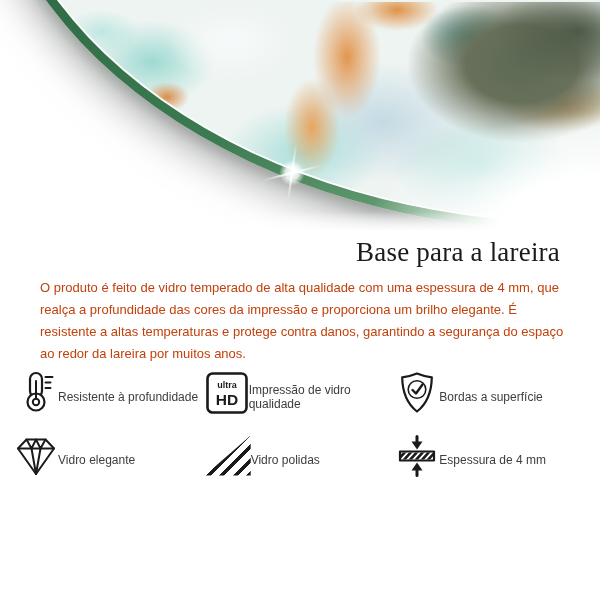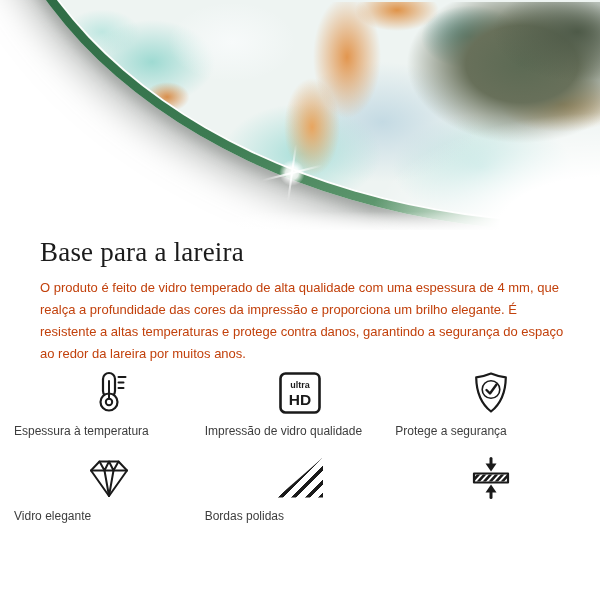--- a/index.html
+++ b/index.html
@@ -50,27 +50,27 @@
     background:radial-gradient(circle,#fff 0%,rgba(255,255,255,.85) 35%,rgba(255,255,255,0) 70%); }
   .sparkle .ray-h{ width:62px; height:2px; transform:translate(-50%,-50%) rotate(-14deg);
     background:linear-gradient(90deg,transparent,#fff 45%,#fff 55%,transparent); }
   .sparkle .ray-v{ width:2px; height:58px; transform:translate(-50%,-50%) rotate(8deg);
     background:linear-gradient(180deg,transparent,#fff 45%,#fff 55%,transparent); }
 
   
   .content{ padding:0 40px; }
   h1{ margin-top:5px; font-family:"Liberation Serif", serif; font-weight:400;
       font-size:27px; line-height:35px; color:#1b1b1b; letter-spacing:.2px; }
-  h1 span{ display:block; }
+  h1 span{ display:block;text-align:right; }
   .desc{ margin-top:7px; width:530px; font-size:13px; line-height:22px; color:#c2410c; }
 
   
   .features{ display:grid; grid-template-columns:repeat(3,1fr); padding:0 14px;
              margin-top:4px; row-gap:16px; }
-  .feature{ display:flex; flex-direction:column; }
+  .feature{ display:flex; flex-direction:row; align-items:center; }
   .icon-box{ height:47px; display:flex; align-items:center; justify-content:center; }
   .feature-label{ margin-top:8px; font-size:12px; color:#3d3d3d; }
   svg.icn{ stroke:var(--ink); fill:none; stroke-linecap:round; stroke-linejoin:round; }
   .stripes{ width:46px; height:40px;
     background:repeating-linear-gradient(135deg, var(--ink) 0 3.5px, transparent 3.5px 9.5px);
     clip-path:polygon(100% 0, 100% 100%, 0 100%); }
 </style>
 </head>
 <body>
 
@@ -102,21 +102,21 @@
       <svg class="icn" width="44" height="46" viewBox="0 0 44 46">
         <rect x="16" y="3" width="12" height="24" rx="6" stroke-width="2.2" fill="#fff"></rect>
         <circle cx="22" cy="32" r="8.5" stroke-width="2.2" fill="#fff"></circle>
         <line x1="22" y1="11" x2="22" y2="28.5" stroke-width="2"></line>
         <circle cx="22" cy="32" r="3.2" stroke-width="2"></circle>
         <line x1="31.5" y1="7" x2="38.5" y2="7" stroke-width="2"></line>
         <line x1="31.5" y1="12.5" x2="36.5" y2="12.5" stroke-width="2"></line>
         <line x1="31.5" y1="18" x2="36.5" y2="18" stroke-width="2"></line>
       </svg>
     </div>
-    <div class="feature-label">Espessura à temperatura</div>
+    <div class="feature-label">Resistente à profundidade</div>
   </div>
 
   <div class="feature">
     <div class="icon-box">
       <svg class="icn" width="44" height="44" viewBox="0 0 44 44">
         <rect x="2.5" y="2.5" width="39" height="39" rx="5" stroke-width="2.6"></rect>
         <text x="22" y="16.5" text-anchor="middle" fill="#1a1a1a" stroke="none" font-family="Liberation Sans, sans-serif" font-size="9" font-weight="700">ultra</text>
         <text x="22" y="33.5" text-anchor="middle" fill="#1a1a1a" stroke="none" font-family="Liberation Sans, sans-serif" font-size="15.5" font-weight="800">HD</text>
       </svg>
     </div>
@@ -124,40 +124,40 @@
   </div>
 
   <div class="feature">
     <div class="icon-box">
       <svg class="icn" width="44" height="45" viewBox="0 0 44 45">
         <path d="M22 3.5 C26 5.2 31.5 6.6 36.8 7.4 C36.6 20.5 32 33.5 22 41.5 C12 33.5 7.4 20.5 7.2 7.4 C12.5 6.6 18 5.2 22 3.5 Z" stroke-width="2.2"></path>
         <circle cx="22" cy="19.5" r="8.8" stroke-width="1.6"></circle>
         <polyline points="17.5,20 21,23.5 27.5,14.5" stroke-width="2.4"></polyline>
       </svg>
     </div>
-    <div class="feature-label">Protege a segurança</div>
+    <div class="feature-label">Bordas a superfície</div>
   </div>
 
   <div class="feature">
     <div class="icon-box">
       <svg class="icn" width="44" height="45" viewBox="0 0 44 45">
         <path d="M12.5 6.5 H31.5 L40 15.5 L22 41 L4 15.5 Z" stroke-width="2"></path>
         <path d="M4 15.5 H40" stroke-width="2"></path>
         <path d="M12.5 6.5 L17.5 15.5 L22 6.5 L26.5 15.5 L31.5 6.5" stroke-width="2"></path>
         <path d="M17.5 15.5 L22 41 M26.5 15.5 L22 41" stroke-width="2"></path>
       </svg>
     </div>
     <div class="feature-label">Vidro elegante</div>
   </div>
 
   <div class="feature">
     <div class="icon-box">
       <div class="stripes"></div>
     </div>
-    <div class="feature-label">Bordas polidas</div>
+    <div class="feature-label">Vidro polidas</div>
   </div>
 
   <div class="feature">
     <div class="icon-box">
       <svg class="icn" width="44" height="44" viewBox="0 0 44 44">
         <defs>
             <clipPath id="barclip">
               <rect x="6" y="18.5" width="32" height="7"></rect>
             </clipPath>
           </defs>
@@ -169,15 +169,16 @@
           <line x1="14" y1="27" x2="23" y2="17"></line>
             <line x1="20" y1="27" x2="29" y2="17"></line>
           <line x1="26" y1="27" x2="35" y2="17"></line>
             <line x1="32" y1="27" x2="41" y2="17"></line>
         </g>
         <rect x="5" y="17.5" width="34" height="9" stroke-width="2.2"></rect>
         <line x1="22" y1="41.5" x2="22" y2="36" stroke-width="3"></line>
         <polygon points="16.5,36.5 27.5,36.5 22,28.5" fill="#1a1a1a" stroke="none"></polygon>
       </svg>
     </div>
+    <div class="feature-label">Espessura de 4 mm</div>
   </div>
 
 </div>
 
 </body></html>

